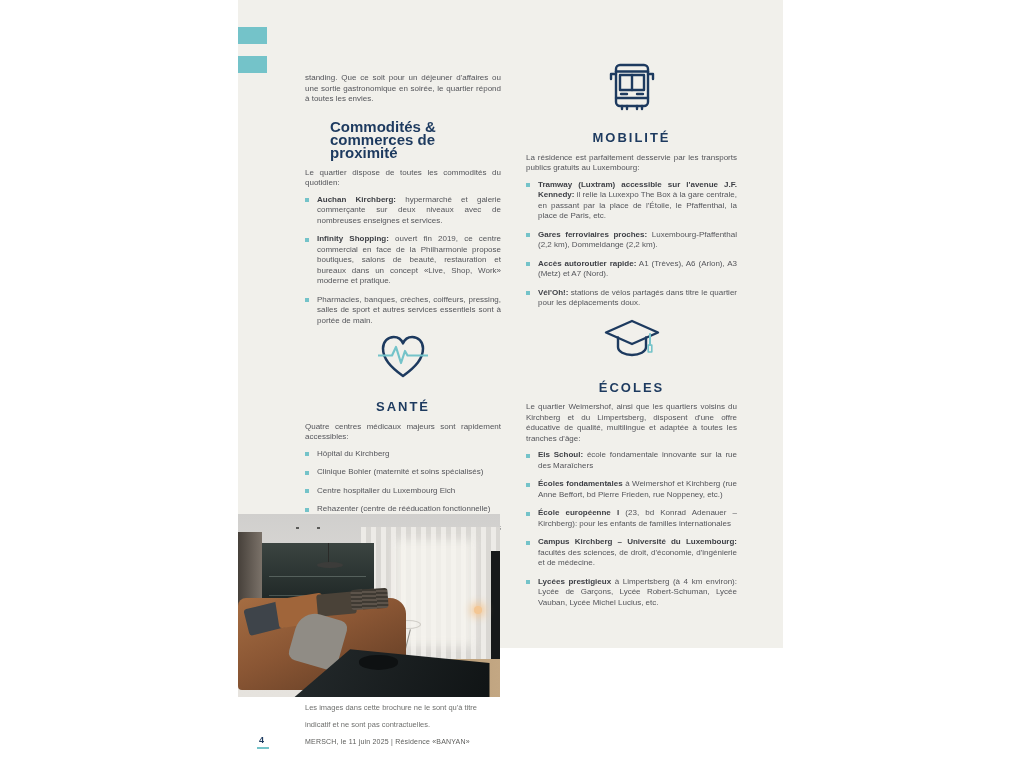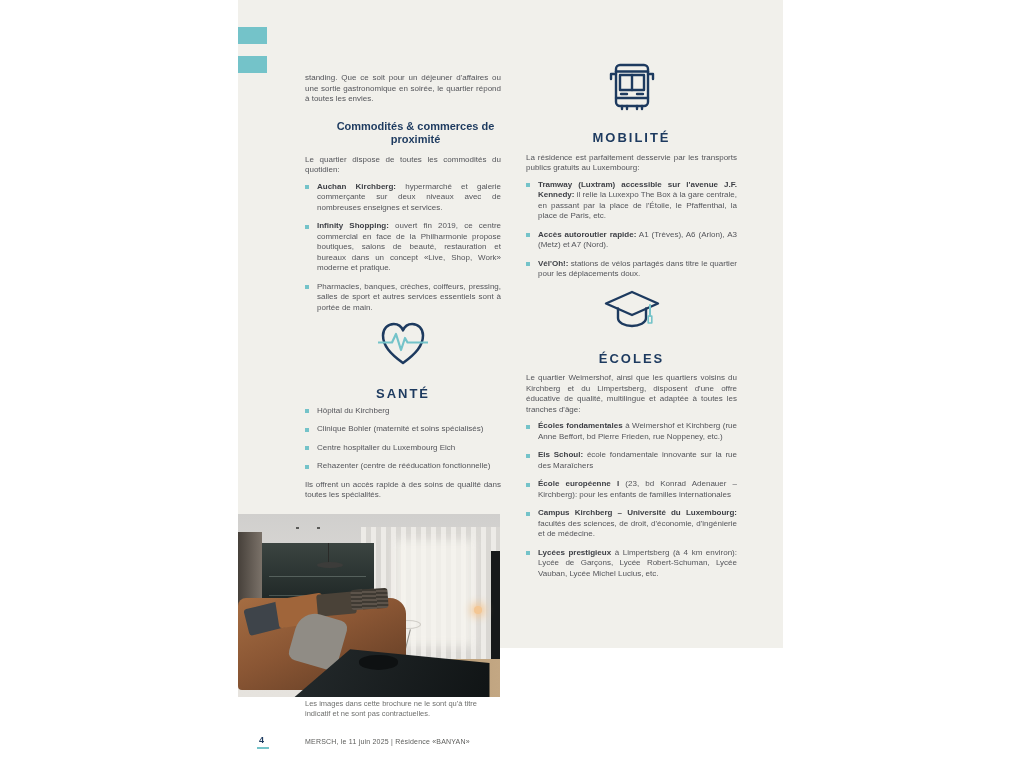--- a/index.html
+++ b/index.html
@@ -8,21 +8,21 @@
   .page { position:absolute; left:238px; top:0; width:545px; height:648px; background:#f1f0eb; }
 
   .deco-block { position:absolute; left:0; width:29px; height:17px; background:#74c3c9; }
   .deco-1 { top:27px; }
   .deco-2 { top:56px; }
 
   .col { position:absolute; top:0; color:#54555a; font-size:8px; line-height:10.5px; text-align:justify; }
   .col-left  { left:67px;  width:196px; }
   .col-right { left:288px; width:211px; }
 
-  .subheading { color:#1d3a5f; font-size:11px; line-height:13px; font-weight:bold; text-align:center;margin-left:25px; }
+  .subheading { color:#1d3a5f; font-size:15px; line-height:13px; font-weight:bold; text-align:left;margin-left:25px; }
   .section-title { color:#1d3a5f; font-size:13px; font-weight:bold; letter-spacing:2px; text-align:center; }
 
   .bullets { list-style:none; padding-left:12px; text-align:justify; }
   .bullets li { position:relative; margin-bottom:8px; }
   .bullets li::before { content:""; position:absolute; left:-12px; top:3.5px; width:4px; height:4px; background:#74c3c9; }
   .bullets b { color:#3d3f45; }
 
   .icon-wrap { display:flex; justify-content:center; }
 
   
@@ -51,21 +51,21 @@
   .ph-pil1 { left:3%; top:49%; width:17%; height:15%; background:#3e444a; transform:rotate(-14deg); border-radius:3px; }
   .ph-pil2 { left:15%; top:45%; width:18%; height:16%; background:#a0653a; transform:rotate(-9deg); border-radius:3px; }
   .ph-pil3 { left:30%; top:43%; width:15%; height:12%; background:#4a4238; transform:rotate(-5deg); border-radius:3px; }
   .ph-pil4 { left:43%; top:41%; width:14%; height:11%; transform:rotate(-4deg); border-radius:3px;
              background:repeating-linear-gradient(0deg,#5c534a 0 2px,#3f3a33 2px 4px); }
   .ph-throw { left:21%; top:55%; width:19%; height:28%; background:#908c85; transform:rotate(16deg); border-radius:40% 8px 8px 8px; }
   .ph-table { left:20%; top:64%; width:76%; height:38%; background:linear-gradient(115deg,#252b2d,#101415);
               clip-path:polygon(0 100%, 30% 26%, 100% 46%, 100% 100%); }
   .ph-bowl { left:46%; top:77%; width:15%; height:8%; background:#0e1112; border-radius:45% 45% 50% 50%; }
 
-  .caption { position:absolute; left:67px; top:699px; width:196px; color:#6f706e; font-size:7.5px; line-height:10px; text-align:left; }
+  .caption { position:absolute; left:67px; top:699px; width:196px; color:#6f706e; font-size:7.5px; line-height:17px; text-align:left; }
 
   .page-number { position:absolute; left:21px; top:735px; color:#1d3a5f; font-size:9px; font-weight:bold; }
   .page-number-bar { position:absolute; left:19px; top:747px; width:12px; height:2px; background:#74c3c9; }
   .footer-text { position:absolute; left:67px; top:738px; color:#5c5d5b; font-size:7px; letter-spacing:.2px; }
 
   svg { display:block; }
 
   
   .mt-intro { margin-top:73px; }
   .mt-sub { margin-top:15px; }
@@ -99,20 +99,21 @@
       </ul>
 
       <div class="icon-wrap mt-icon-heart">
         <svg width="50" height="47" viewBox="0 0 50 47" fill="none">
           <path d="M25 42 C12 32.5 5 24.5 5 14.5 C5 7.5 9.8 3 15.8 3 C20 3 23.5 5.6 25 9.4 C26.5 5.6 30 3 34.2 3 C40.2 3 45 7.7 45 14.5 C45 24.5 38 32.5 25 42 Z" stroke="#1d3a5f" stroke-width="2.5" stroke-linejoin="round"></path>
           <polyline points="0,21.5 14,21.5 18,13 23,29 27,17 29.5,21.5 50,21.5" stroke="#74c3c9" stroke-width="2.2" stroke-linejoin="round" stroke-linecap="round" fill="none"></polyline>
         </svg>
       </div>
       <h1 class="section-title mt-h1">SANTÉ</h1>
 
+      <p class="mt-lead">Quatre centres médicaux majeurs sont rapidement accessibles:</p>
       <ul class="bullets mt-list">
         <li>Hôpital du Kirchberg</li>
         <li>Clinique Bohler (maternité et soins spécialisés)</li>
         <li>Centre hospitalier du Luxembourg Eich</li>
         <li>Rehazenter (centre de rééducation fonctionnelle)</li>
       </ul>
       <p class="mt-outro">Ils offrent un accès rapide à des soins de qualité dans toutes les spécialités.</p>
     </div>
 
     <div class="photo">
@@ -161,38 +162,39 @@
           <line x1="22" y1="44" x2="22" y2="47"></line>
           <line x1="32" y1="44" x2="32" y2="47"></line>
           <line x1="37" y1="44" x2="37" y2="47"></line>
         </svg>
       </div>
       <h1 class="section-title mt-h1">MOBILITÉ</h1>
 
       <p class="mt-lead">La résidence est parfaitement desservie par les transports publics gratuits au Luxembourg:</p>
       <ul class="bullets mt-list">
         <li><b>Tramway (Luxtram) accessible sur l'avenue J.F. Kennedy:</b> <span>il relie la Luxexpo The Box à la gare centrale, en passant par la place de l'Étoile, le Pfaffenthal, la place de Paris, etc.</span></li>
+        <li><b>Gares ferroviaires proches:</b> <span>Luxembourg-Pfaffenthal (2,2 km), Dommeldange (2,2 km).</span></li>
         <li><b>Accès autoroutier rapide:</b> <span>A1 (Trèves), A6 (Arlon), A3 (Metz) et A7 (Nord).</span></li>
         <li><b>Vél'Oh!:</b> <span>stations de vélos partagés dans titre le quartier pour les déplacements doux.</span></li>
       </ul>
 
       <div class="icon-wrap mt-grad">
         <svg width="58" height="44" viewBox="0 0 58 44" fill="none" stroke-linejoin="round" stroke-linecap="round">
           <polygon points="29,3 55,14.5 29,26 3,14.5" stroke="#1d3a5f" stroke-width="2.4"></polygon>
           <path d="M15 19.5 L15 29 C15 33.5 21.5 37 29 37 C36.5 37 43 33.5 43 29 L43 19.5" stroke="#1d3a5f" stroke-width="2.4"></path>
           <polyline points="47,16 47,27" stroke="#74c3c9" stroke-width="2"></polyline>
           <rect x="45.2" y="27" width="3.6" height="7" stroke="#74c3c9" stroke-width="1.6"></rect>
         </svg>
       </div>
       <h1 class="section-title mt-h1">ÉCOLES</h1>
 
       <p class="mt-lead">Le quartier Weimershof, ainsi que les quartiers voisins du Kirchberg et du Limpertsberg, disposent d'une offre éducative de qualité, multilingue et adaptée à toutes les tranches d'âge:</p>
       <ul class="bullets mt-list">
+        <li><b>Eis Schoul:</b> <span>école fondamentale innovante sur la rue des Maraîchers</span></li>
         <li><b>Écoles fondamentales</b> <span>à Weimershof et Kirchberg (rue Anne Beffort, bd Pierre Frieden, rue Noppeney, etc.)</span></li>
-        <li><b>Eis Schoul:</b> <span>école fondamentale innovante sur la rue des Maraîchers</span></li>
         <li><b>École européenne I</b> <span>(23, bd Konrad Adenauer – Kirchberg): pour les enfants de familles internationales</span></li>
         <li><b>Campus Kirchberg – Université du Luxembourg:</b> <span>facultés des sciences, de droit, d'économie, d'ingénierie et de médecine.</span></li>
         <li><b>Lycées prestigieux</b> <span>à Limpertsberg (à 4 km environ): Lycée de Garçons, Lycée Robert-Schuman, Lycée Vauban, Lycée Michel Lucius, etc.</span></li>
       </ul>
     </div>
 
     <div class="page-number">4</div>
     <div class="page-number-bar"></div>
     <div class="footer-text">MERSCH, le 11 juin 2025  |  Résidence «BANYAN»</div>
 

